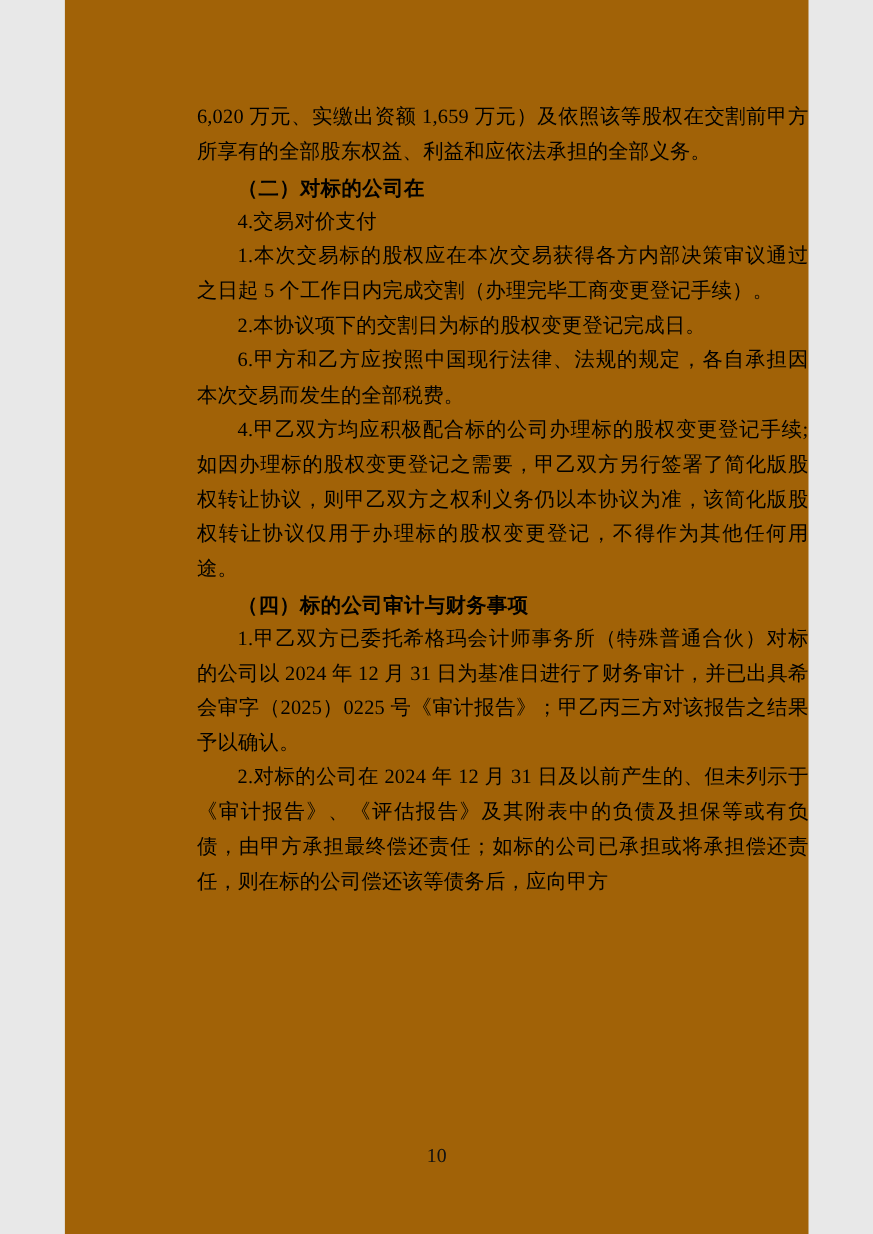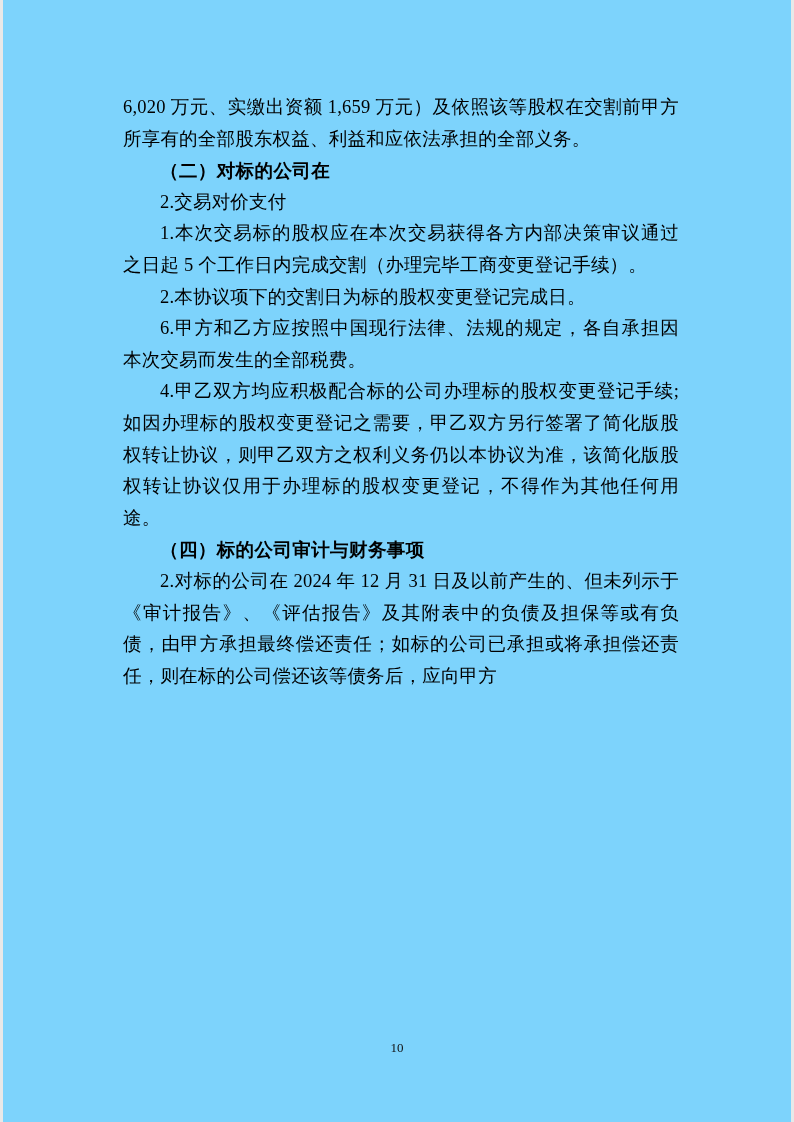--- a/index.html
+++ b/index.html
@@ -1,23 +1,23 @@
 <!DOCTYPE html>
 <html><head>
 <meta charset="utf-8">
 <style>
   html, body {
     margin: 0;
     padding: 0;
     background: #e8e8e8;
   }
   .page {
-    width: 788px;
+    width: 676px;
     height: 1122px;
-    background: #7dd3fc;
+    background: #a16207;
     position: relative;
     overflow: hidden;
     margin: 0 auto;
     color: #000000;
     font-family: "Liberation Serif", "DejaVu Serif", serif;
   }
   .content {
     position: absolute;
     left: 120px;
     top: 92px;
@@ -43,35 +43,36 @@
     font-weight: bold;
     font-family: "Liberation Sans", "DejaVu Sans", sans-serif;
     letter-spacing: 0.4px;
   }
   .page-number {
     position: absolute;
     top: 1040px;
     left: 0;
     width: 100%;
     text-align: center;
-    font-size: 13px;
+    font-size: 18px;
     font-family: "Liberation Serif", "DejaVu Serif", serif;
     color: #111111;
   }
 </style>
 </head>
 <body>
 
 <div class="page">
   <div class="content">
 
   <p class="para noindent">6,020 万元、实缴出资额 1,659 万元）及依照该等股权在交割前甲方所享有的全部股东权益、利益和应依法承担的全部义务。</p>
       <p class="para heading">（二）对标的公司在</p>
-      <p class="para body">2.交易对价支付</p>
+      <p class="para body">4.交易对价支付</p>
       <p class="para body">1.本次交易标的股权应在本次交易获得各方内部决策审议通过之日起 5 个工作日内完成交割（办理完毕工商变更登记手续）。</p>
       <p class="para body">2.本协议项下的交割日为标的股权变更登记完成日。</p>
       <p class="para body">6.甲方和乙方应按照中国现行法律、法规的规定，各自承担因本次交易而发生的全部税费。</p>
       <p class="para body">4.甲乙双方均应积极配合标的公司办理标的股权变更登记手续;如因办理标的股权变更登记之需要，甲乙双方另行签署了简化版股权转让协议，则甲乙双方之权利义务仍以本协议为准，该简化版股权转让协议仅用于办理标的股权变更登记，不得作为其他任何用途。</p>
       <p class="para heading">（四）标的公司审计与财务事项</p>
+      <p class="para body">1.甲乙双方已委托希格玛会计师事务所（特殊普通合伙）对标的公司以 2024 年 12 月 31 日为基准日进行了财务审计，并已出具希会审字（2025）0225 号《审计报告》；甲乙丙三方对该报告之结果予以确认。</p>
       <p class="para body">2.对标的公司在 2024 年 12 月 31 日及以前产生的、但未列示于《审计报告》、《评估报告》及其附表中的负债及担保等或有负债，由甲方承担最终偿还责任；如标的公司已承担或将承担偿还责任，则在标的公司偿还该等债务后，应向甲方</p>
     </div>
   <div class="page-number">10</div>
 </div>
 
 </body></html>

